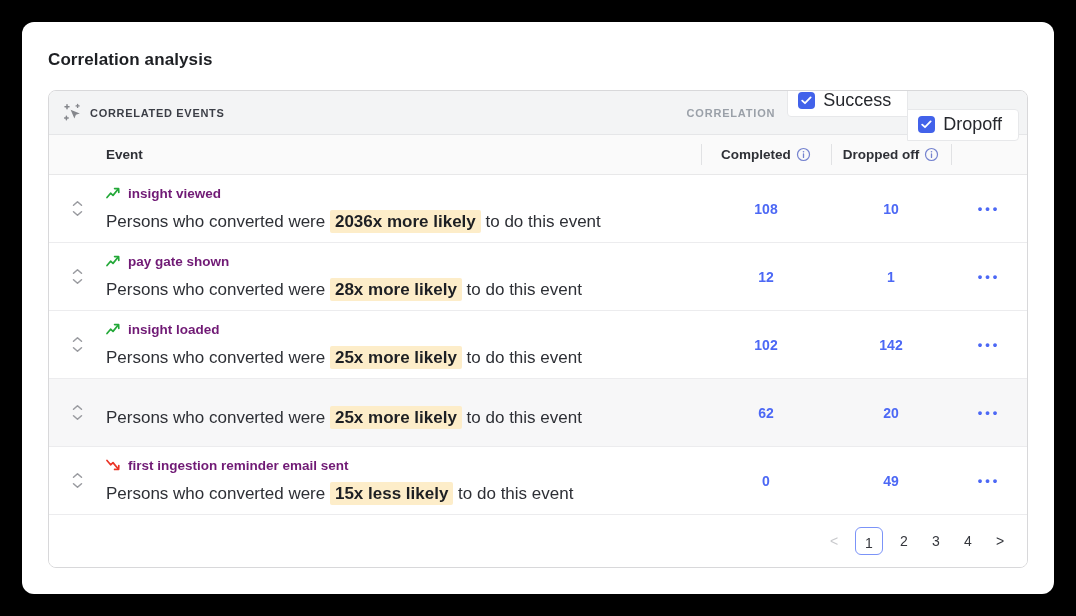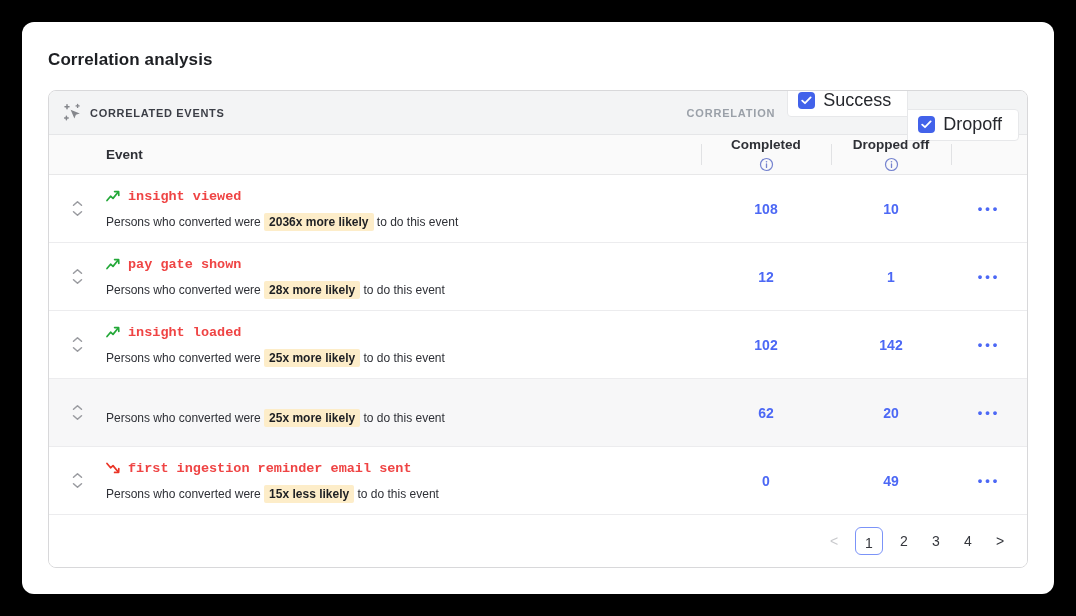--- a/index.html
+++ b/index.html
@@ -58,35 +58,35 @@
   .cols {
     display:flex; align-items:center; height:40px;
     background:#fafafa; border-bottom:1px solid #e8e8e9;
     font-size:13.5px; font-weight:600; color:#2e3036;
   }
   .c-expand { width:57px; flex:none; }
   .c-event  { flex:1; min-width:0; }
   .c-completed { width:130px; flex:none; text-align:center; }
   .c-dropped   { width:120px; flex:none; text-align:center; }
   .c-actions   { width:76px;  flex:none; text-align:center; }
-  .cols .c-completed, .cols .c-dropped, .cols .c-actions { position:relative; height:100%; display:flex; align-items:center; justify-content:center; gap:5px;flex-direction:column;}
+  .cols .c-completed, .cols .c-dropped, .cols .c-actions { position:relative; height:100%; display:flex; align-items:center; justify-content:center; gap:5px;}
   .cols .c-completed::before, .cols .c-dropped::before, .cols .c-actions::before {
     content:""; position:absolute; left:0; top:9px; bottom:9px; width:1px; background:#e1e2e4;
   }
   
   .row {
     display:flex; align-items:center; min-height:68px;
     border-bottom:1px solid #ececee; background:#fff;
   }
   .row.alt { background:#f7f7f8; }
   .expander { display:flex; flex-direction:column; align-items:center; gap:3px; width:100%; }
   .chev-btn { border:0; background:none; padding:0; line-height:0; cursor:pointer; }
   .event-line1 { display:flex; align-items:center; gap:7px; }
-  .event-name { font-size:13.5px; font-weight:700; color:#ef4444;font-family:Liberation Mono, monospace; }
-  .event-desc { margin-top:11px; font-size:12px; color:#2e3036; }
+  .event-name { font-size:13.5px; font-weight:700; color:#701a75; }
+  .event-desc { margin-top:11px; font-size:17px; color:#2e3036; }
   .event-desc mark {
     background:var(--highlight, #fdedc9);
     font-weight:700; color:#1d1f23;
     padding:2px 5px; border-radius:2px;
   }
   .num { font-size:14px; font-weight:600; color:var(--accent, #4c68f5); cursor:pointer; }
   .dots-btn {
     border:0; background:none; cursor:pointer;
     color:var(--accent, #4c68f5); font-size:13px; font-weight:800; letter-spacing:3px;
     padding:4px;

